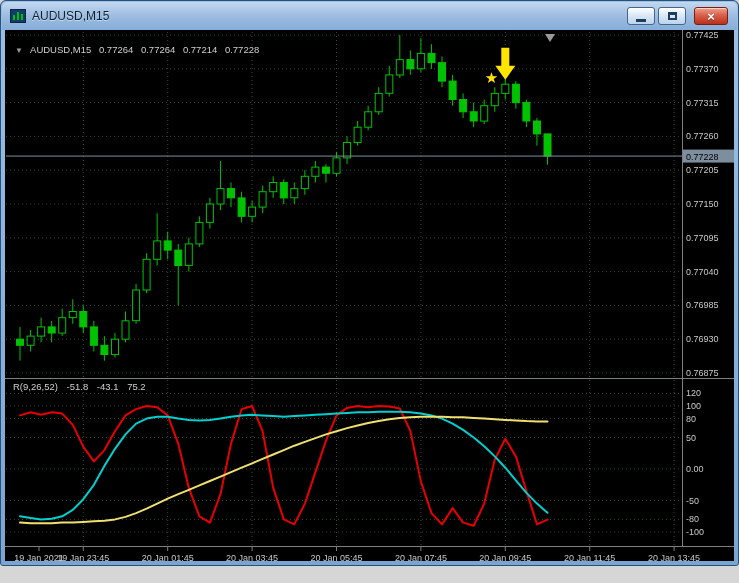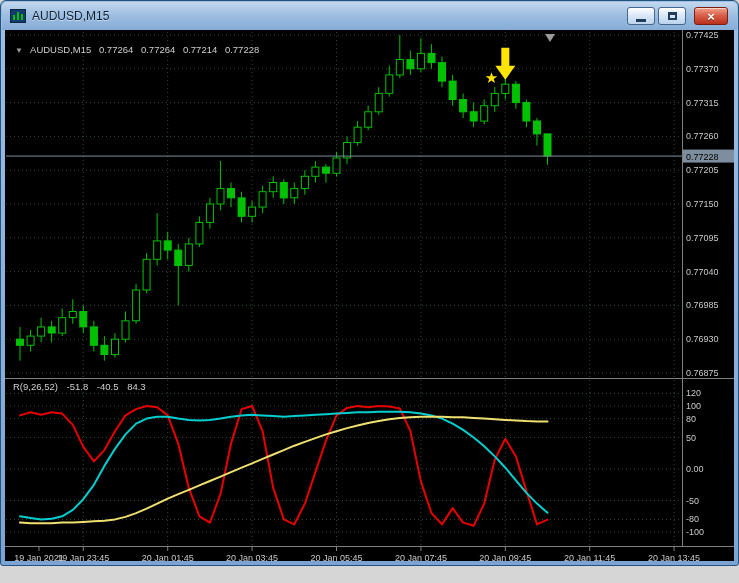--- a/index.html
+++ b/index.html
@@ -252,22 +252,22 @@
         <span>AUDUSD,M15</span>
         <span>0.77264</span>
         <span>0.77264</span>
         <span>0.77214</span>
         <span>0.77228</span>
       </div>
 
       <div class="ind-header">
         <span>R(9,26,52)</span>
         <span>-51.8</span>
-        <span>-40.5</span>
-        <span>84.3</span>
+        <span>-43.1</span>
+        <span>75.2</span>
       </div>
 
       <div class="axis-hotzone price-axis-zone"></div>
       <div class="axis-hotzone time-axis-zone"></div>
     </div>
 
   </div>
 </div>
 
 </body></html>

